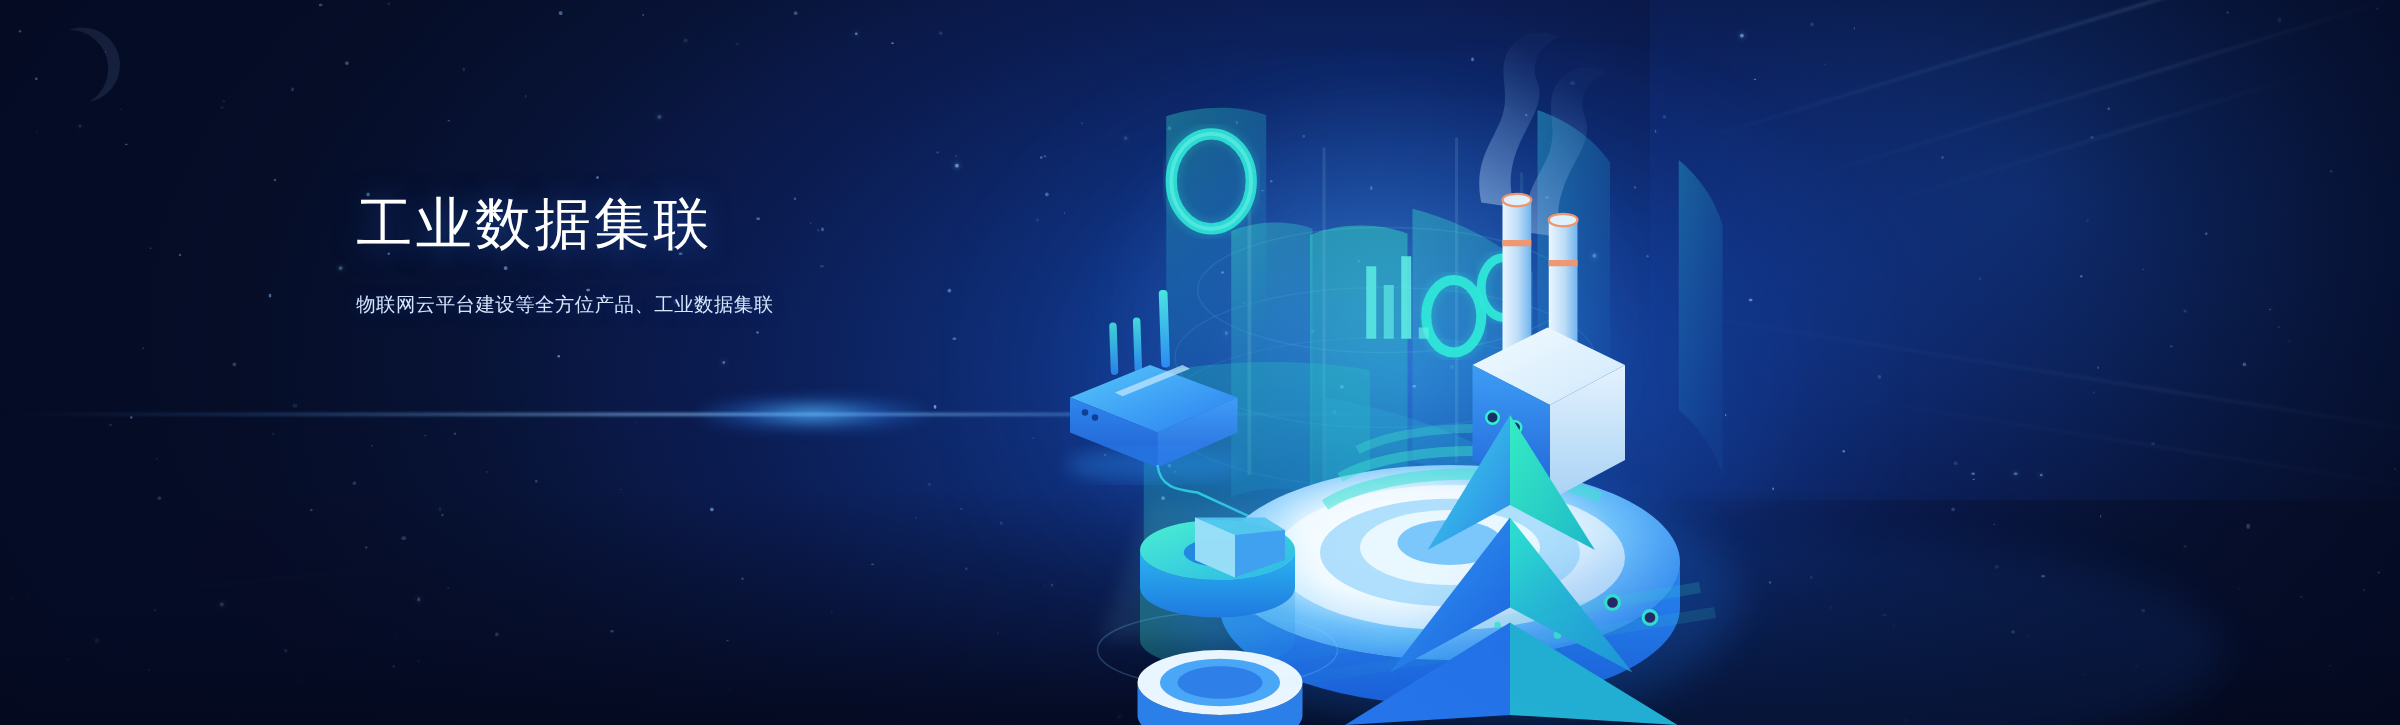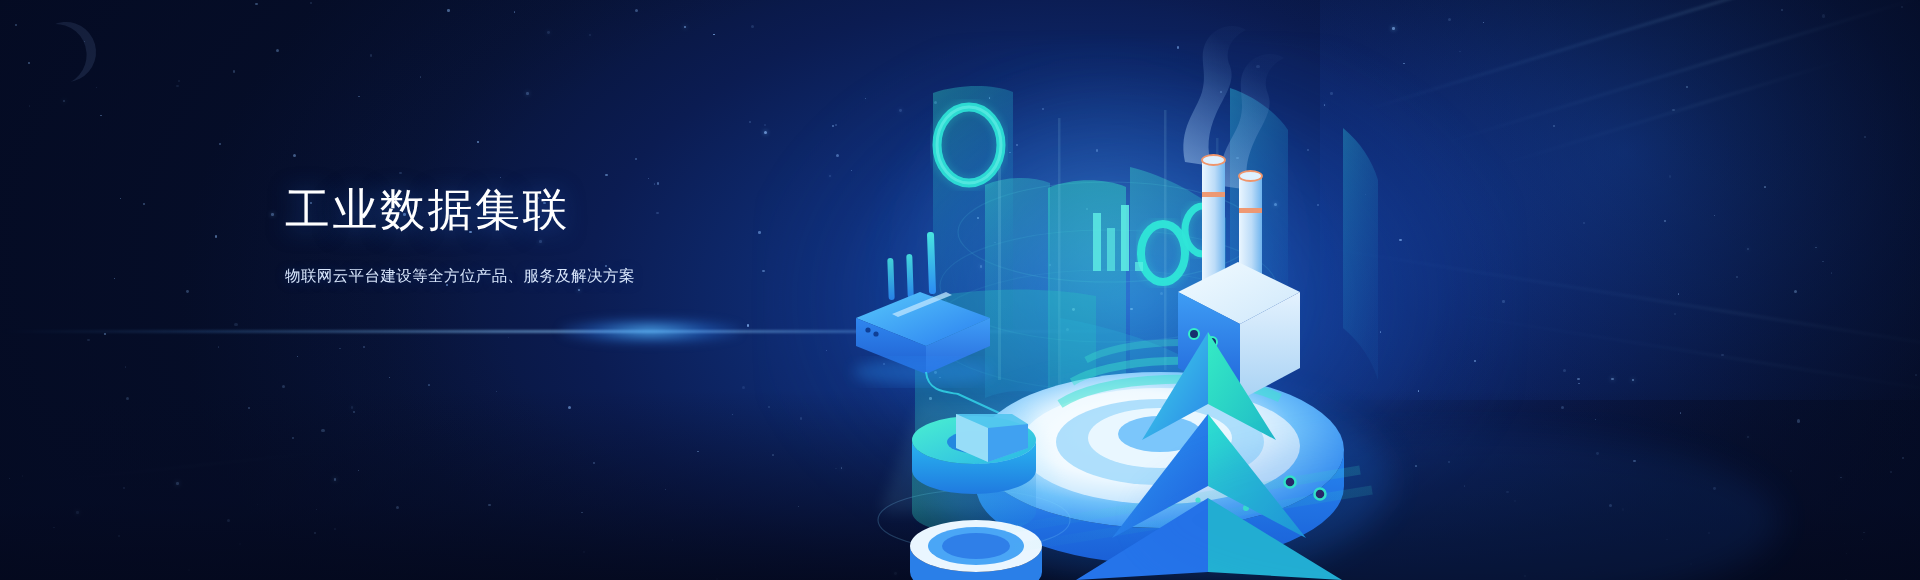--- a/index.html
+++ b/index.html
@@ -67,21 +67,20 @@
   
   .stars{position:absolute;inset:0;}
   .star{position:absolute;border-radius:50%;background:#8fc0ff;}
 
   
   .copy{position:absolute;left:285px;top:150px;width:640px;z-index:40;}
   .headline{
     color:#ffffff;font-size:45px;line-height:1.30;font-weight:400;
     letter-spacing:2.5px;white-space:nowrap;
     text-shadow:0 2px 22px rgba(40,110,220,.55);
-    margin-top:31px;
   }
   .subtitle{
     margin-top:22px;color:#d8e6fb;font-size:15.5px;line-height:1.82;
     letter-spacing:.4px;font-weight:400;white-space:nowrap;
     text-shadow:0 1px 10px rgba(10,40,110,.8);
   }
 
   
   .illus{position:absolute;left:760px;top:0;width:1160px;height:580px;z-index:20;}
   .illus svg{display:block;}
@@ -617,17 +616,17 @@
 
   <div class="beam"></div>
   <div class="beam-core"></div>
 
   <div class="bg-vignette"></div>
   <div class="bg-bottomfade"></div>
 
   <div class="copy">
     <div class="headline">工业数据集联</div>
     <div class="subtitle">
-      <div>物联网云平台建设等全方位产品、服务及解决方案</div>
+      <div>物联网云平台建设等全方位产品、工业数据集联</div>
     </div>
   </div>
 
 </div>
 
 </body></html>

